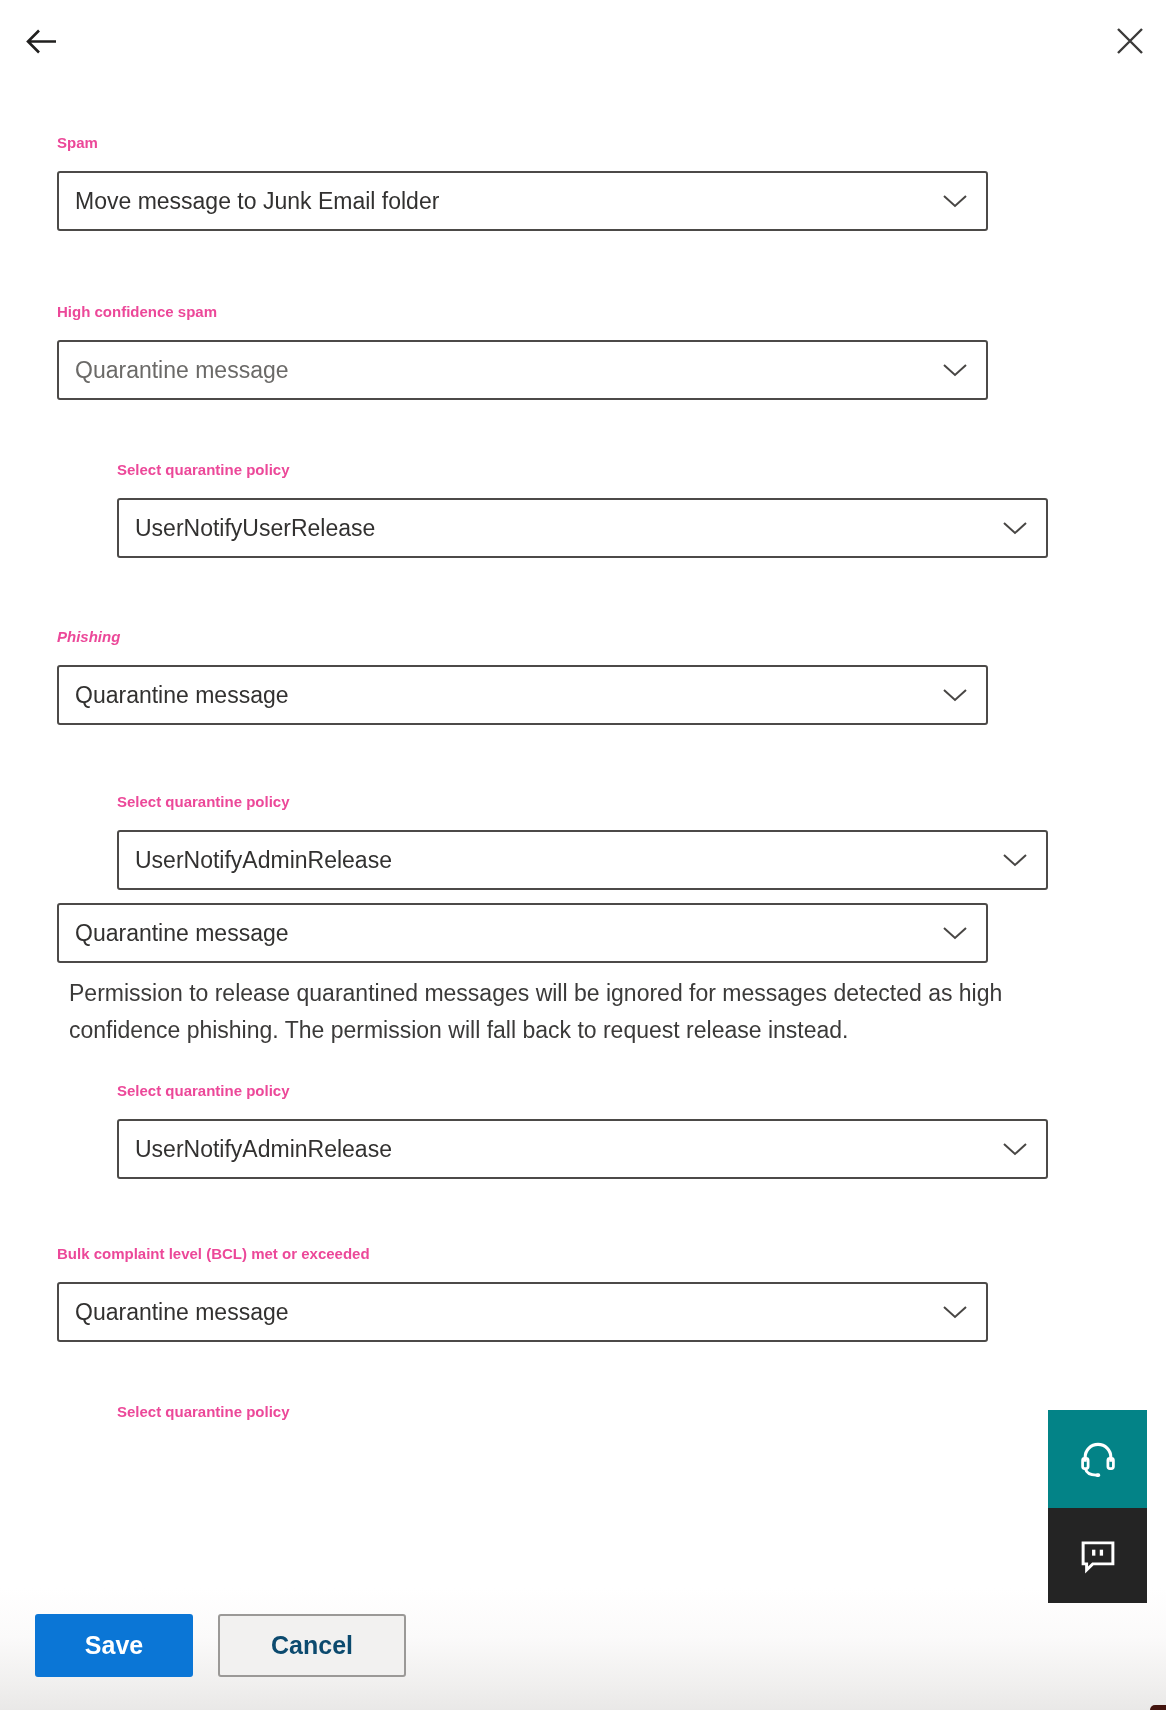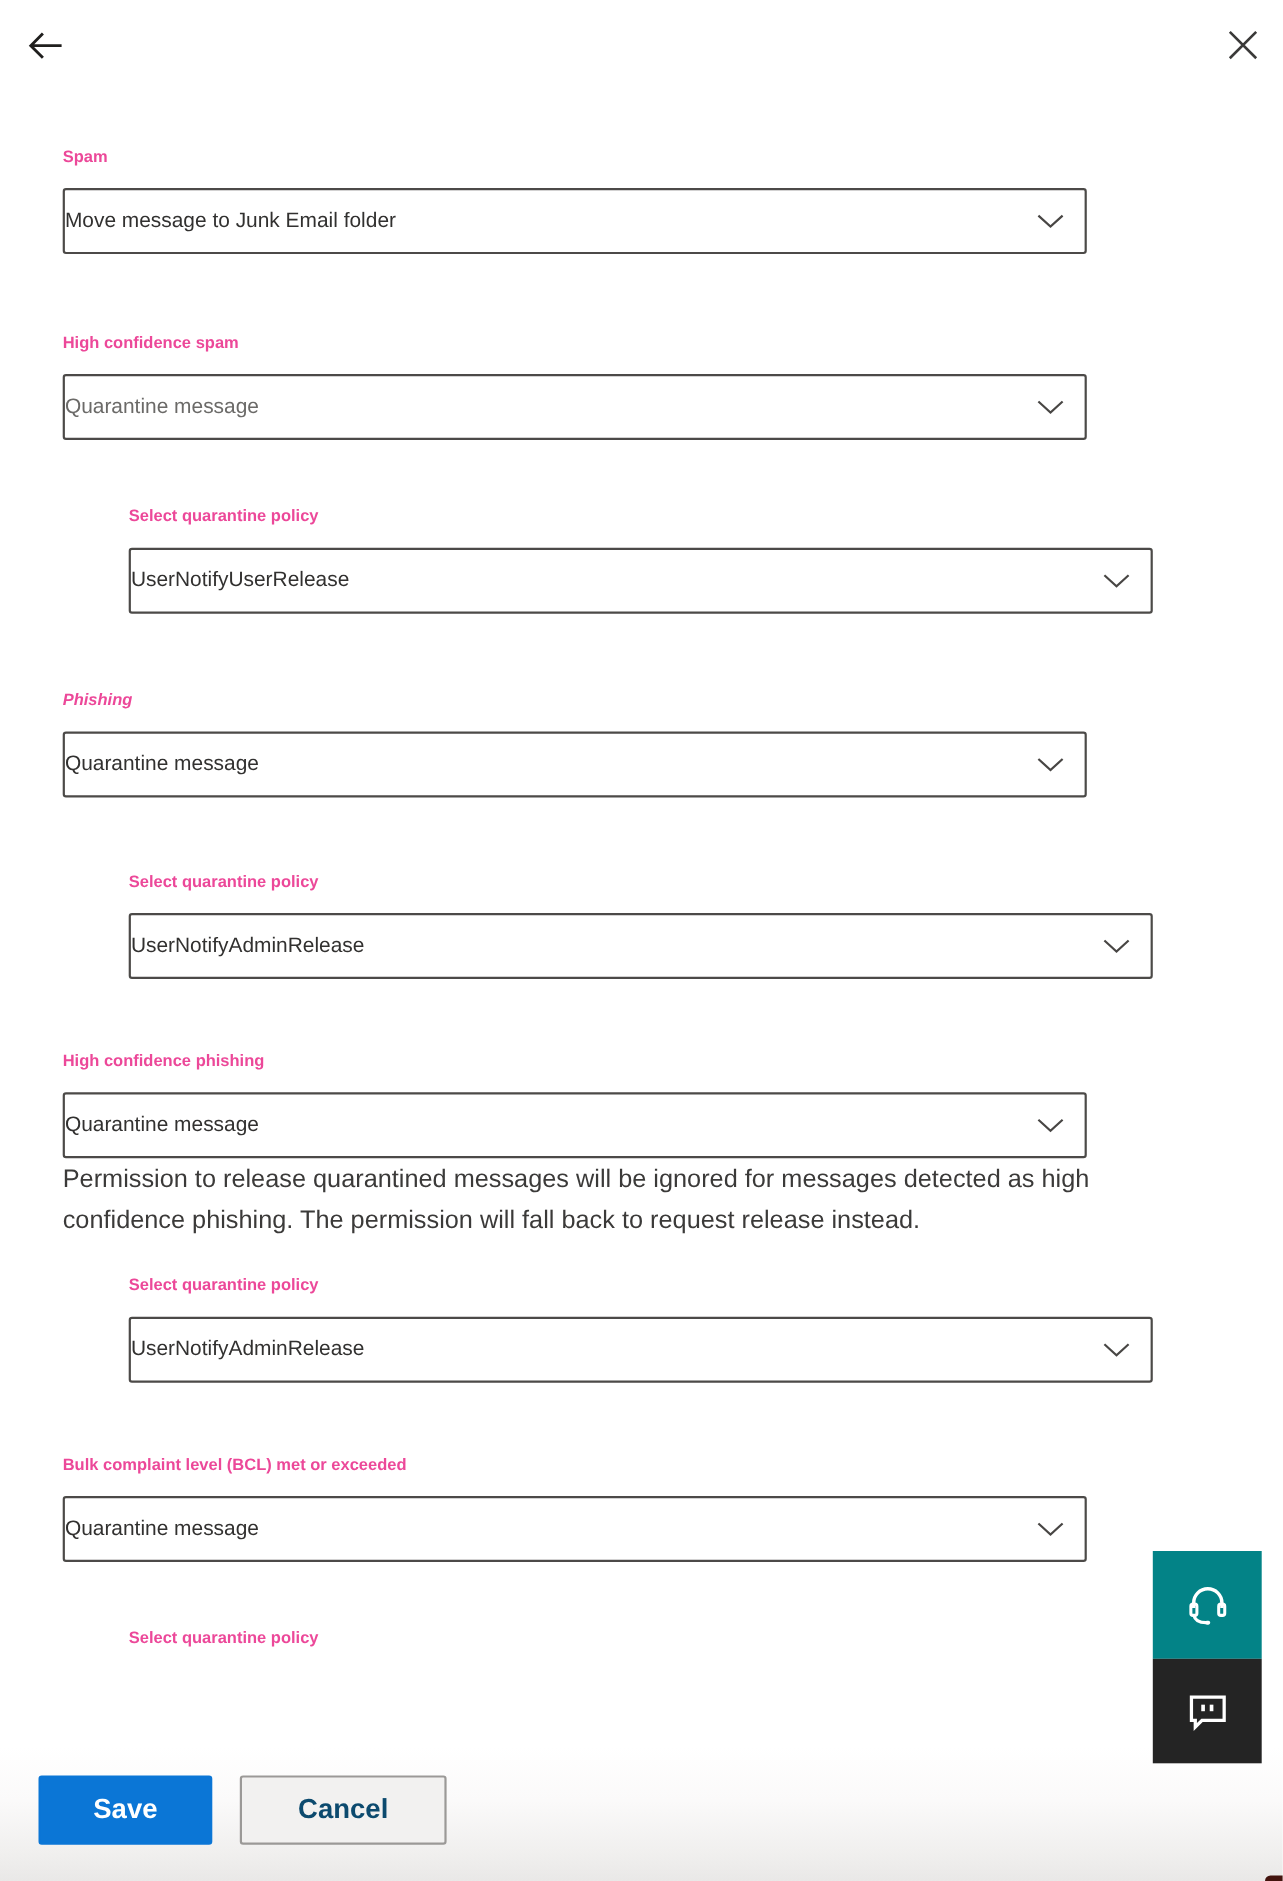--- a/index.html
+++ b/index.html
@@ -19,41 +19,41 @@
   .page-title{font-size:38px;line-height:44px;font-weight:700;color:#1b1a19;margin:0;}
 
   .field-label{font-size:15px;line-height:30px;font-weight:700;color:#ec4899;}
 
   .select{
     box-sizing:border-box;width:931px;height:60px;margin-top:13px;
     border:2px solid #4c4a48;border-radius:3px;background:#ffffff;
     display:flex;align-items:center;position:relative;cursor:pointer;
   }
   .select .value{
-    font-size:19px;color:#323130;padding-left:0;white-space:nowrap;
+    font-size:23px;color:#323130;padding-left:16px;white-space:nowrap;
     overflow:hidden;max-width:860px;text-align:right;
   }
   .select .value.muted{color:#6b6a68;}
   .select .chev{position:absolute;right:18px;top:50%;transform:translateY(-50%);line-height:0;}
 
   .indent{margin-left:60px;}
 
   .mt-spam{margin-top:32px;}
   .mt-hcs{margin-top:66px;}
   .mt-sqp1{margin-top:55px;}
   .mt-phish{margin-top:64px;font-style:italic;}
   .mt-sqp2{margin-top:62px;}
   .mt-hcp{margin-top:60px;}
   .mt-note{margin-top:40px;}
   .mt-sqp3{margin-top:27px;}
   .mt-bcl{margin-top:60px;}
   .mt-sqp4{margin-top:55px;}
 
   .note{
-    font-size:23px;line-height:37px;color:#3b3a39;max-width:985px;margin:0;
+    font-size:23px;line-height:37px;color:#3b3a39;max-width:985px;margin:12px;
   }
 
   
   .footer{
     position:absolute;left:0;right:0;top:1588px;bottom:0;
     background:linear-gradient(180deg,#ffffff 0%,#fbfafa 40%,#f0efee 80%,#e9e8e7 100%);
   }
   .footer-inner{padding:26px 0 0 35px;display:flex;gap:25px;}
   .btn{
     box-sizing:border-box;height:63px;border-radius:3px;cursor:pointer;
@@ -141,21 +141,20 @@
     <div class="select" role="combobox">
       <span class="value">UserNotifyAdminRelease</span>
       <span class="chev">
         <svg width="26" height="14" viewBox="0 0 26 14" fill="none">
             <path d="M2 2 L13 12 L24 2" stroke="#484644" stroke-width="2" fill="none"></path>
           </svg>
       </span>
     </div>
   </div>
 
-  <div class="field-label mt-hcp">High confidence phishing</div>
   <div class="select" role="combobox">
     <span class="value">Quarantine message</span>
     <span class="chev">
       <svg width="26" height="14" viewBox="0 0 26 14" fill="none">
           <path d="M2 2 L13 12 L24 2" stroke="#484644" stroke-width="2" fill="none"></path>
         </svg>
     </span>
   </div>
 
   <p class="note mt-note">Permission to release quarantined messages will be ignored for messages detected as high confidence phishing. The permission will fall back to request release instead.</p>

